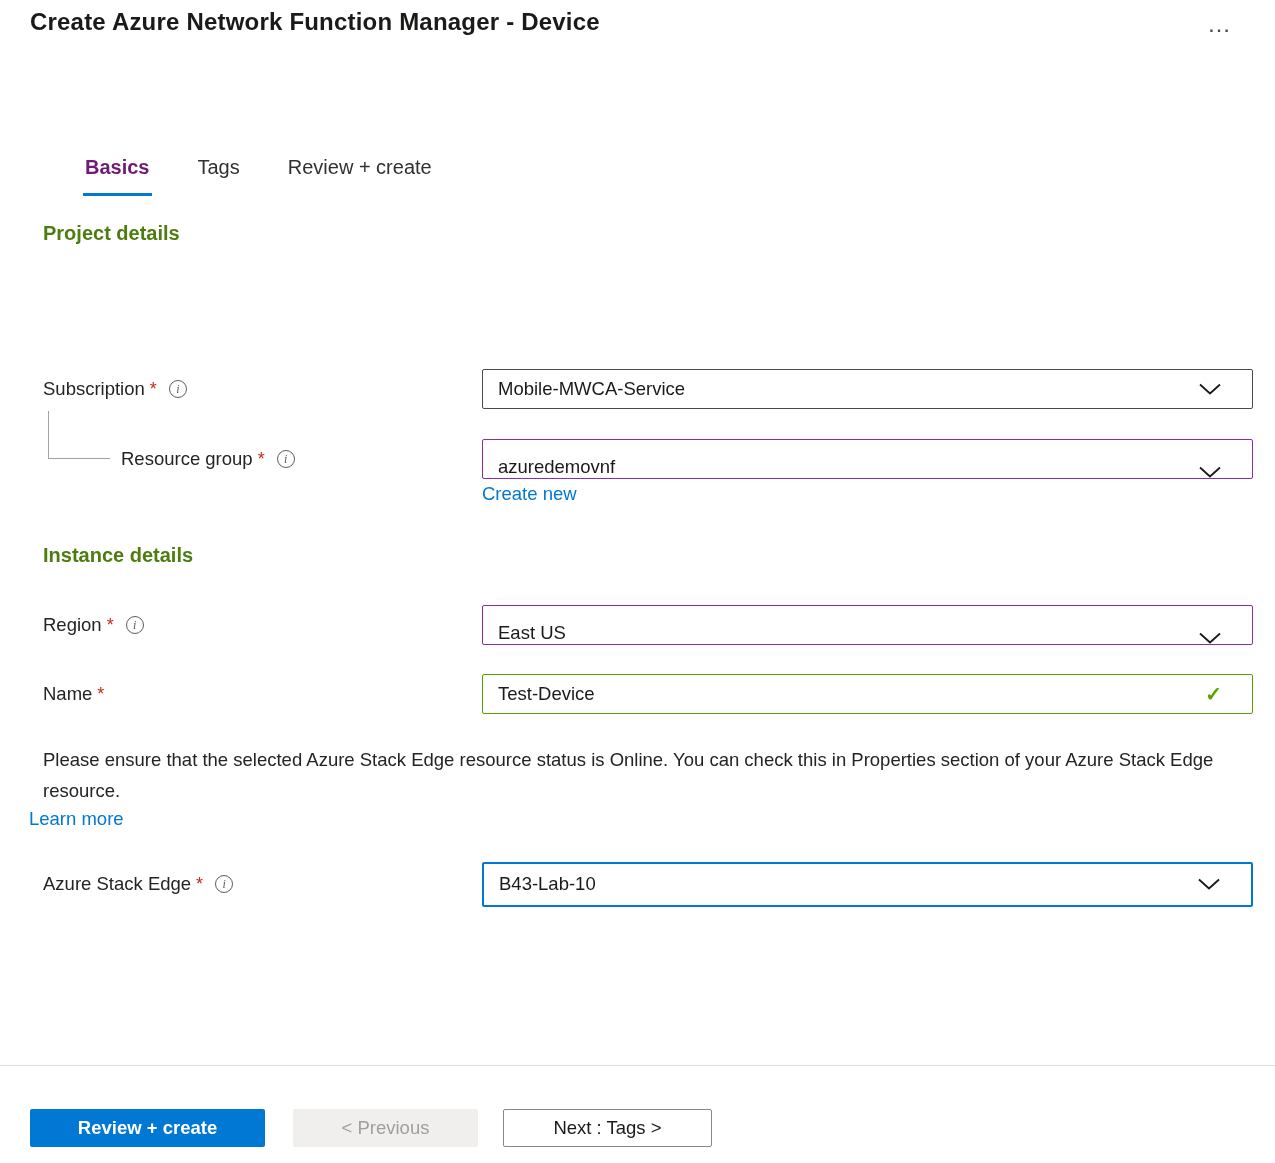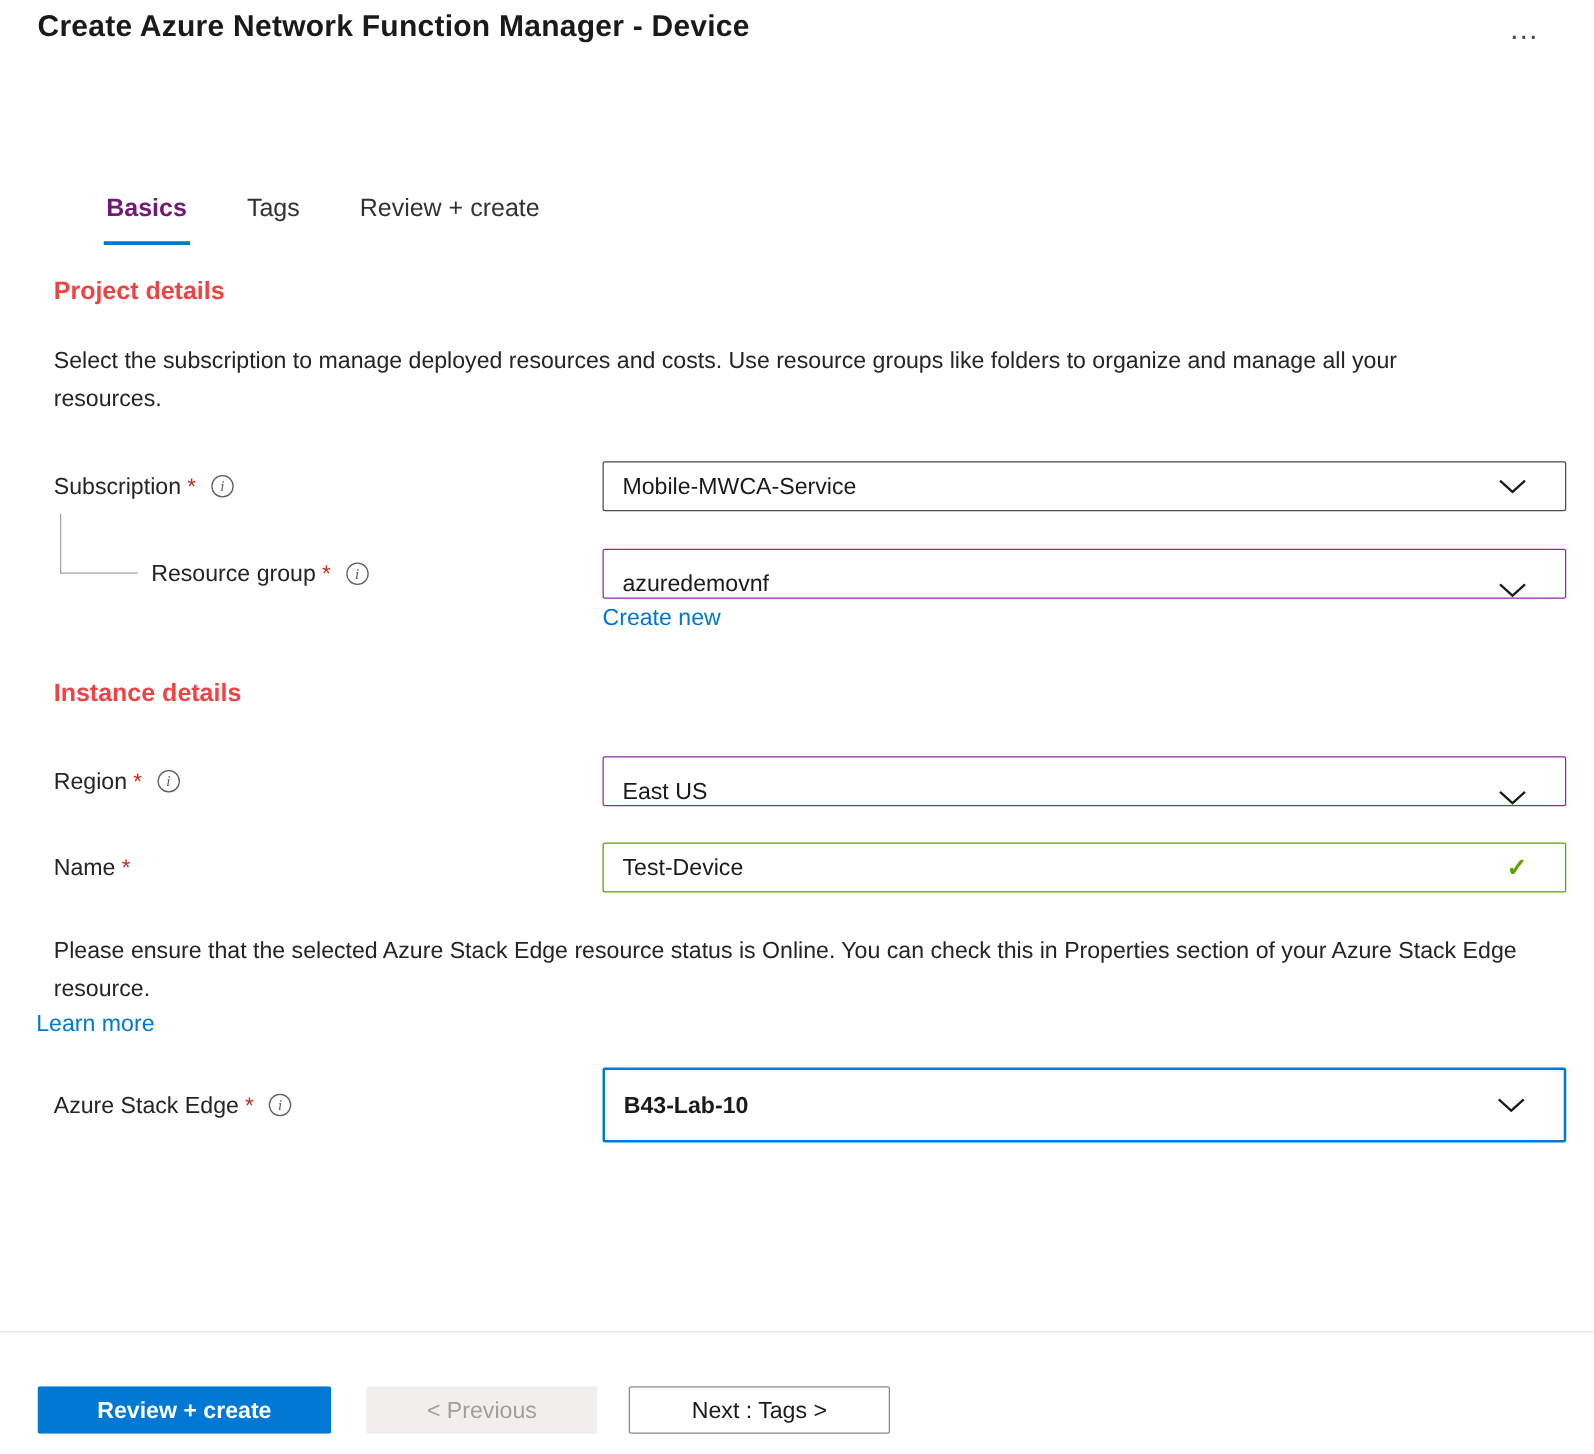--- a/index.html
+++ b/index.html
@@ -19,21 +19,21 @@
   }
 
   .tabs { position:absolute; left:43px; top:150px; display:flex; gap:44px; }
   .tab {
     font-size:20px; color:#323130; padding:6px 2px 14px 2px;
     border-bottom:3px solid transparent; cursor:pointer; white-space:nowrap;
   }
   .tab.active { font-weight:700; color:#701a75; border-bottom-color:#0078d4;margin-left:40px; }
 
   .section-heading {
-    position:absolute; left:43px; font-size:20px; font-weight:700; color:#ef4444;
+    position:absolute; left:43px; font-size:20px; font-weight:700; color:#4d7c0f;
   }
   .h-project { top:222px; }
   .h-instance { top:544px; }
 
   .body-text {
     position:absolute; left:43px; font-size:18.5px; line-height:31px; color:#252423;
   }
   .desc { top:272px; width:1155px; }
   .note { top:744px; width:1180px; }
 
@@ -57,21 +57,21 @@
     cursor:pointer; flex:0 0 18px;
   }
 
   .control {
     flex:1; height:40px; background:#fff; border:1px solid #4d4a47; border-radius:2px;
     display:flex; align-items:center; justify-content:space-between;
     padding:0 30px 0 15px; font-size:18.5px; color:#1b1a19; cursor:pointer;
   }
   .control.border-purple { border-color:#8a2da5;align-items:flex-end; }
   .control.border-green  { border-color:#57a300; }
-  .control.border-blue   { border:2px solid #0078d4; height:60px;font-weight:bold; }
+  .control.border-blue   { border:2px solid #0078d4; height:45px; }
   .chevron { flex:0 0 auto; margin-left:10px; display:block; }
 
   .name-input {
     flex:1; border:none; outline:none; font-family:"Liberation Sans", sans-serif;
     font-size:18.5px; color:#1b1a19; background:transparent; height:36px;
   }
   .check-glyph { color:#57a300; font-size:20px; font-weight:700; margin-left:10px; }
 
   .connector {
     position:absolute; left:48px; top:411px; width:62px; height:48px;
@@ -105,21 +105,20 @@
   <h1 class="page-title">Create Azure Network Function Manager - Device</h1>
   <div class="ellipsis-button">…</div>
 
   <nav class="tabs">
     <div class="tab active">Basics</div>
     <div class="tab">Tags</div>
     <div class="tab">Review + create</div>
   </nav>
 
   <h2 class="section-heading h-project">Project details</h2>
-  <p class="body-text desc">Select the subscription to manage deployed resources and costs. Use resource groups like folders to organize and manage all your resources.</p>
 
   <div class="row row-subscription">
     <div class="field-label">
       <span>Subscription</span>
         <span class="req">*</span>
       <span class="info-icon">i</span>
     </div>
     <div class="control">
       <span>Mobile-MWCA-Service</span>
       <svg class="chevron" width="24" height="12" viewBox="0 0 24 12">

